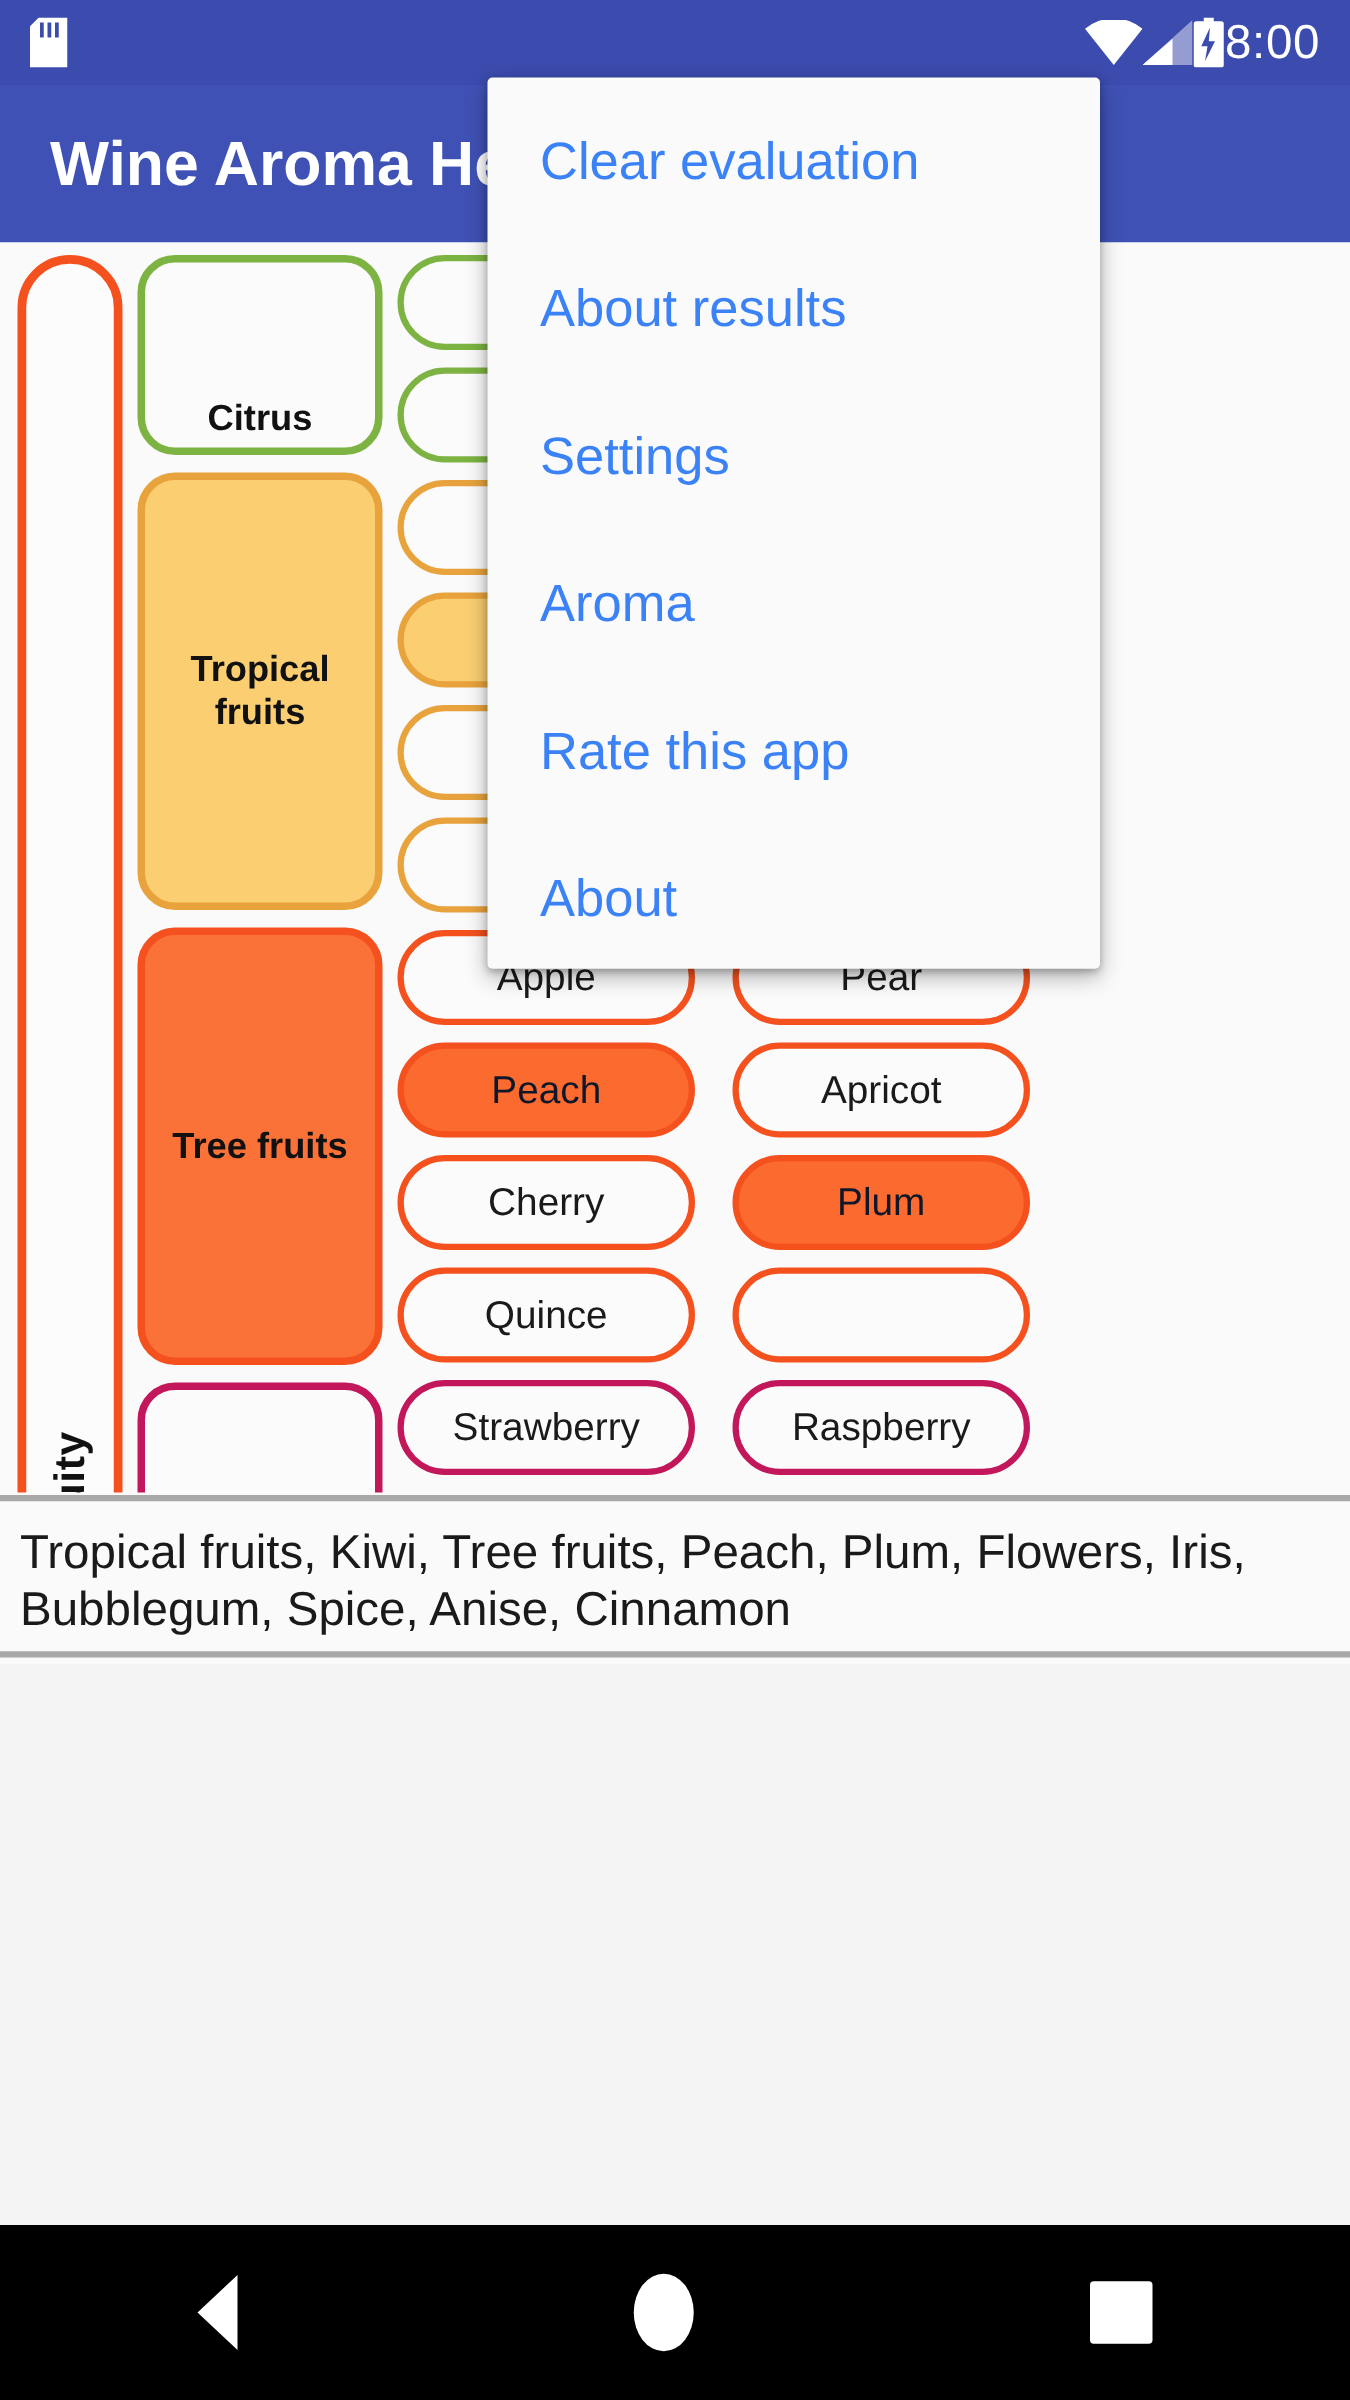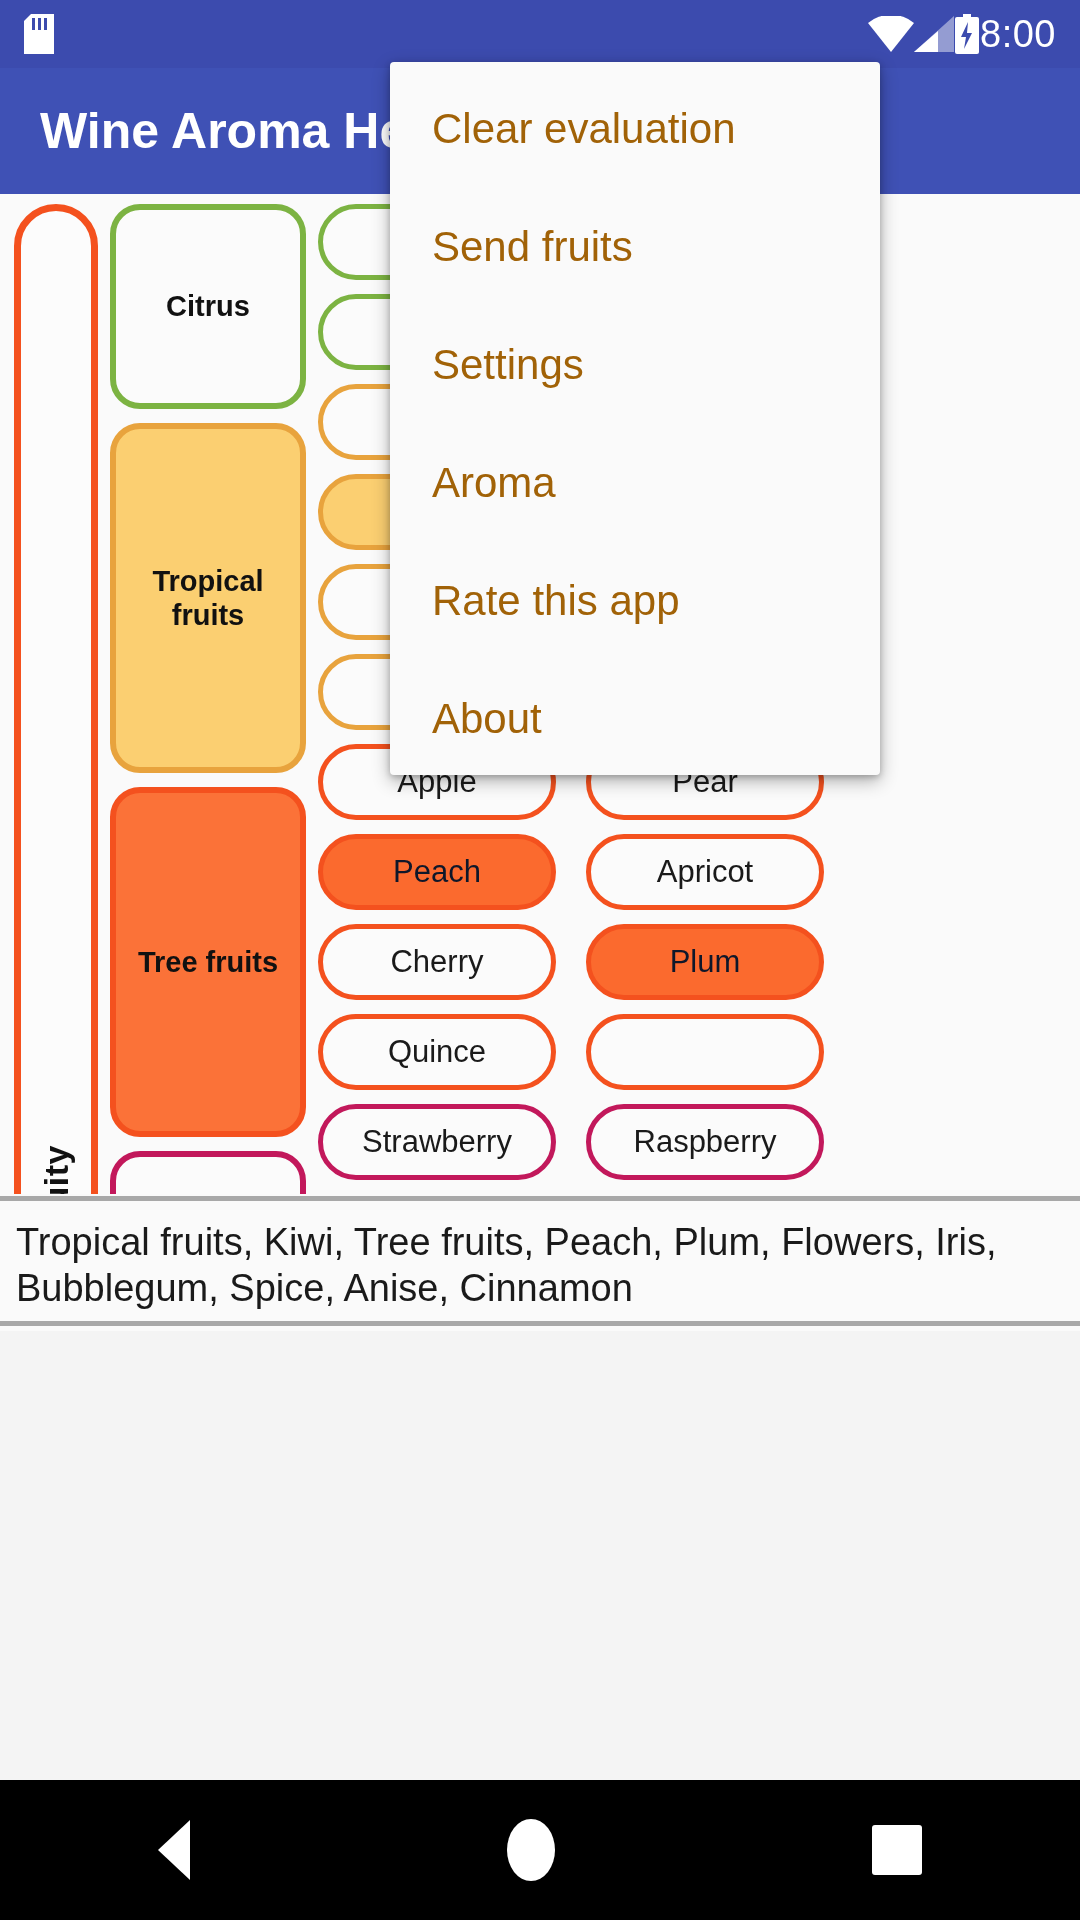--- a/index.html
+++ b/index.html
@@ -160,21 +160,21 @@
     box-shadow: 0 6px 18px rgba(0,0,0,0.30), 0 2px 6px rgba(0,0,0,0.22);
     z-index: 40;
     padding-top: 8px;
   }
   .menu-item {
     height: 118px;
     display: flex;
     align-items: center;
     padding-left: 42px;
     font-size: 42px;
-    color: #a16207;
+    color: #3b82f6;
     white-space: nowrap;
   }
 
   
   .navbar {
     position: absolute;
     top: 1780px; left: 0;
     width: 1080px; height: 140px;
     background: #000000;
     display: flex;
@@ -234,21 +234,21 @@
   <div class="appbar-title">Wine Aroma Hel</div>
 </div>
 
 <div class="content">
 
   <div class="family-rail">
     <span class="family-label">Fruity</span>
   </div>
 
   <div class="subfam-col">
-      <div class="subfam" style="height: 205px; border: 6px solid rgb(124, 179, 66);">
+      <div class="subfam" style="height: 160px; border: 6px solid rgb(124, 179, 66); align-items: flex-end;">
         <span>Citrus</span>
       </div>
       <div class="subfam" style="height: 350px; border: 6px solid rgb(232, 163, 61); background: rgb(251, 207, 113);">
         <span>Tropical fruits</span>
       </div>
       <div class="subfam" style="height: 350px; border: 6px solid rgb(244, 81, 30); background: rgb(251, 114, 56);">
         <span>Tree fruits</span>
       </div>
       <div class="subfam" style="height: 180px; border: 6px solid rgb(194, 24, 91);">
         <span></span>
@@ -352,21 +352,21 @@
   <div class="results-text">Tropical fruits, Kiwi, Tree fruits, Peach, Plum, Flowers, Iris, Bubblegum, Spice, Anise, Cinnamon</div>
 </div>
 
 <div class="filler"></div>
 
 <div class="menu">
     <div class="menu-item">
       <span>Clear evaluation</span>
     </div>
     <div class="menu-item">
-      <span>Send fruits</span>
+      <span>About results</span>
     </div>
     <div class="menu-item">
       <span>Settings</span>
     </div>
     <div class="menu-item">
       <span>Aroma</span>
     </div>
     <div class="menu-item">
       <span>Rate this app</span>
     </div>

